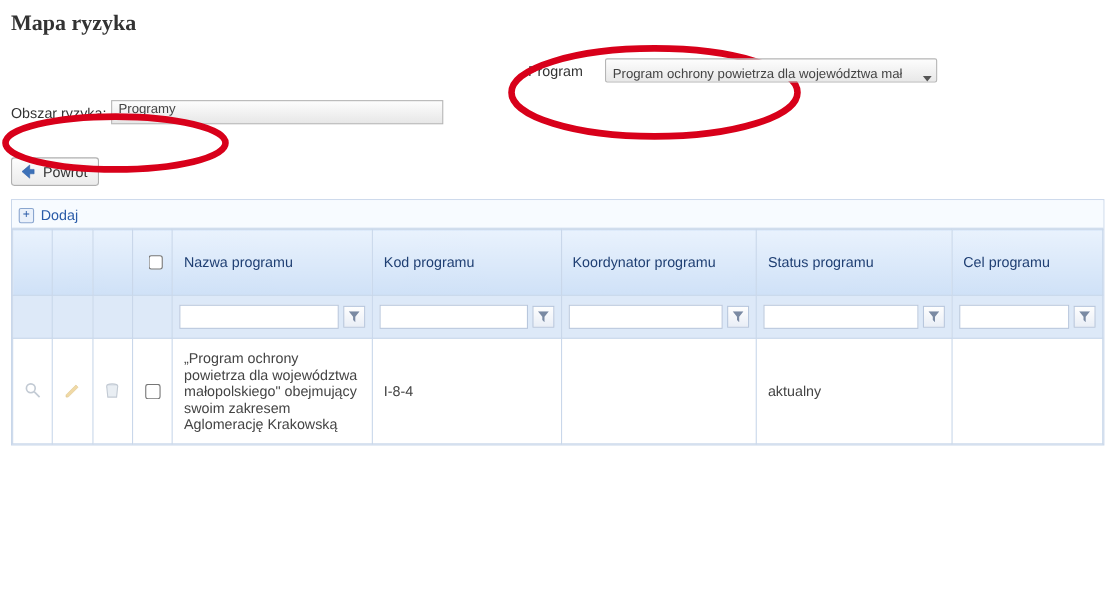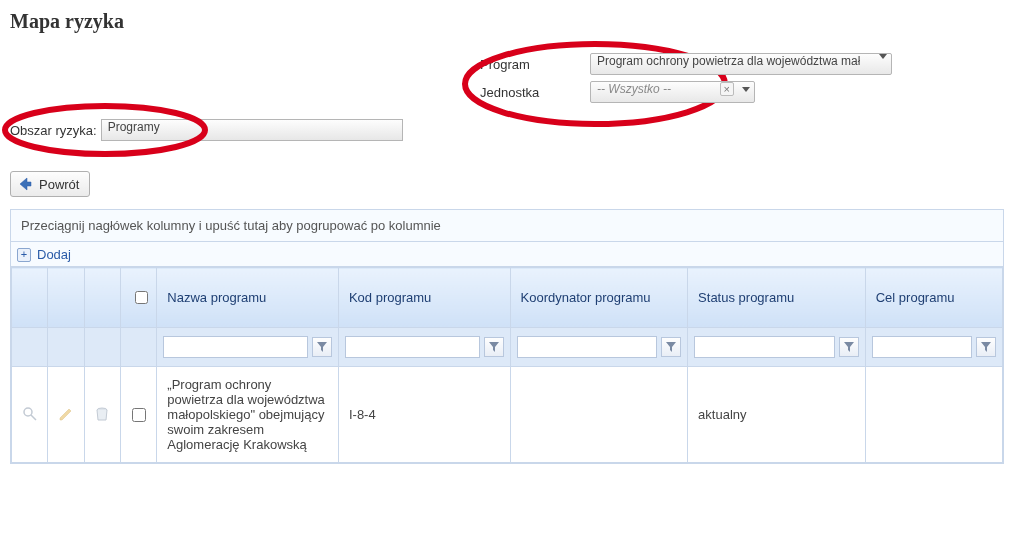--- a/index.html
+++ b/index.html
@@ -30,31 +30,30 @@
     align-items: center;
     margin-bottom: 6px;
   }
   .filter-row label {
     width: 70px;
     text-align: left;
     padding-right: 6px;
   }
   .dropdown {
     display: inline-flex;
-    align-items: flex-start;
+    align-items: flex-end;
     background: linear-gradient(#fdfdfd,#e8e8e8);
     border: 1px solid #b5b5b5;
     border-radius: 2px;
     height: 22px;
     padding: 0 4px 0 6px;
     font-size: 12px;
     color: #444;
     cursor: pointer;
     position: relative;
-    margin-left: 40px;
   }
   .dropdown.wide { width: 302px; justify-content: space-between; }
   .dropdown.unit { width: 165px; justify-content: space-between; }
   .dropdown .placeholder { color: #8a8a8a; font-style: italic; }
   .dropdown .arrow {
     width: 0; height: 0;
     border-left: 4px solid transparent;
     border-right: 4px solid transparent;
     border-top: 5px solid #555;
     margin-left: 6px;
@@ -244,30 +243,20 @@
 
 <div class="top-filters">
   <div class="filters-right">
     <div class="filter-row">
       <label>Program</label>
       <div class="dropdown wide">
         <span style="overflow:hidden;white-space:nowrap;">Program ochrony powietrza dla województwa mał</span>
         <span class="arrow"></span>
       </div>
     </div>
-    <div class="filter-row">
-      <label>Jednostka</label>
-      <div class="dropdown unit">
-        <span class="placeholder">-- Wszystko --</span>
-        <span class="dd-right">
-          <span class="clear-x">×</span>
-          <span class="arrow"></span>
-        </span>
-      </div>
-    </div>
   </div>
 </div>
 
 <div class="obszar-row">
   <label>Obszar ryzyka:</label>
   <div class="obszar-dd">
     <span>Programy</span>
     <span class="arrow"></span>
   </div>
 </div>
@@ -275,21 +264,20 @@
 <button class="back-btn">
   <span class="back-arrow-wrap">
     <svg width="16" height="16" viewBox="0 0 16 16">
       <path d="M10 2 L3 8 L10 14 L10 10 L14 10 L14 6 L10 6 Z" fill="#3d71b8" stroke="#2a5ba8" stroke-width="0.5"></path>
     </svg>
   </span>
   <span>Powrót</span>
 </button>
 
 <div class="grid-wrap">
-  <div class="group-bar">Przeciągnij nagłówek kolumny i upuść tutaj aby pogrupować po kolumnie</div>
   <div class="add-bar">
     <span class="add-btn">
       <span class="plus">+</span>
       <span>Dodaj</span>
     </span>
   </div>
   <table class="grid">
     <colgroup>
       <col class="col-icon">
         <col class="col-icon">

